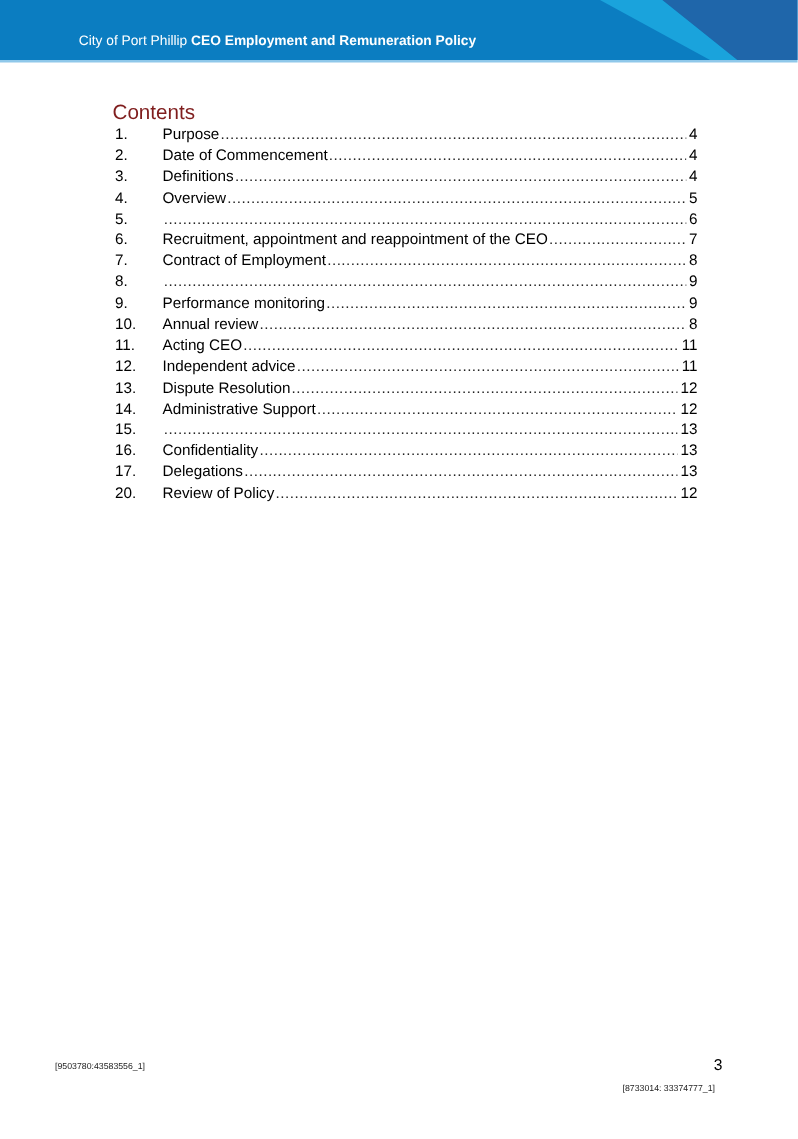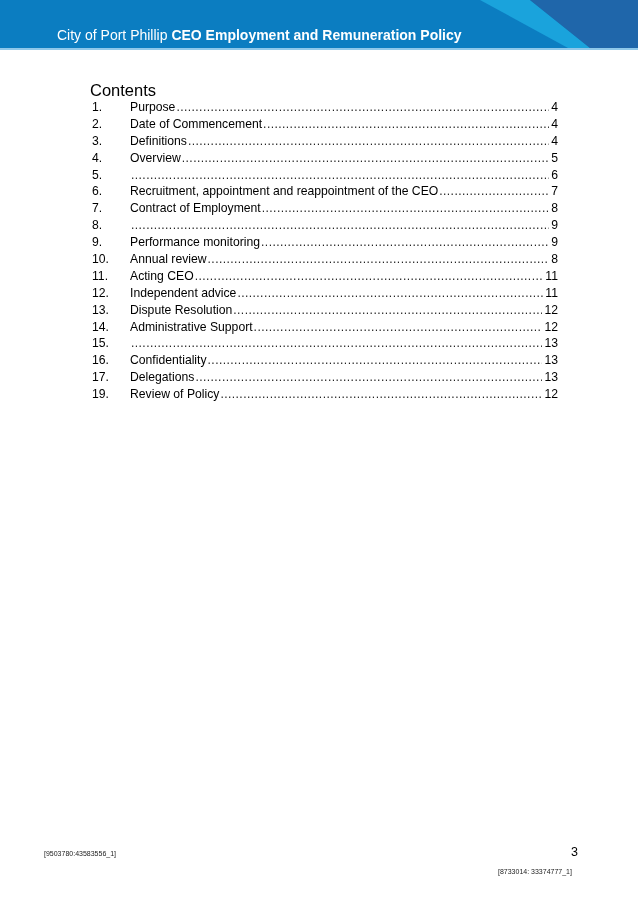--- a/index.html
+++ b/index.html
@@ -9,21 +9,21 @@
   }
   .header {
     position: absolute; left: 0; top: 0; width: 638px; height: 48px;
     background: #0b7dc1; overflow: hidden;
   }
   .header svg { position: absolute; left: 0; top: 0; }
   .header-line {
     position: absolute; left: 0; top: 48px; width: 638px; height: 2px; background: #8fc8ea;
   }
   .header-title {
-    position: absolute; left: 57px; top: 27px; font-size: 14px; color: #ffffff;
+    position: absolute; left: 63px; top: 27px; font-size: 11px; color: #ffffff;
     white-space: nowrap;
   }
   .header-title b { font-weight: bold; }
 
   .contents-title {
     position: absolute; left: 90px; top: 81px; font-size: 16.5px; color: #1a73b8;
   }
   .toc {
     position: absolute; left: 92px; top: 99px; width: 466px;
     font-size: 12.2px; line-height: 16.9px;
@@ -56,21 +56,21 @@
     <polygon points="480,0 530,0 590,48 568,48" fill="#1aa3dc"></polygon>
     <polygon points="530,0 638,0 638,48 590,48" fill="#1f66aa"></polygon>
   </svg>
   <div class="header-title">
     <span>City of Port Phillip</span>
     <b>CEO Employment and Remuneration Policy</b>
   </div>
 </div>
 <div class="header-line"></div>
 
-<div class="contents-title" style="color: #000000;">Contents</div>
+<div class="contents-title" style="color: #7f1d1d;">Contents</div>
 
 <div class="toc" id="toc">
     <div class="toc-row">
       <span class="toc-num">1.</span>
       <span class="toc-label">Purpose</span>
       <span class="toc-dots">........................................................................................................................................................................................................</span>
       <span class="toc-page">4</span>
     </div>
     <div class="toc-row">
       <span class="toc-num">2.</span>
@@ -159,21 +159,21 @@
       <span class="toc-dots">........................................................................................................................................................................................................</span>
       <span class="toc-page">13</span>
     </div>
     <div class="toc-row">
       <span class="toc-num">17.</span>
       <span class="toc-label">Delegations</span>
       <span class="toc-dots">........................................................................................................................................................................................................</span>
       <span class="toc-page">13</span>
     </div>
     <div class="toc-row">
-      <span class="toc-num">19.</span>
+      <span class="toc-num">20.</span>
       <span class="toc-label">Review of Policy</span>
       <span class="toc-dots">........................................................................................................................................................................................................</span>
       <span class="toc-page">12</span>
     </div>
   </div>
 
 <div class="footer-left">[9503780:43583556_1]</div>
 <div class="page-number">3</div>
 <div class="footer-right">[8733014: 33374777_1]</div>
 

